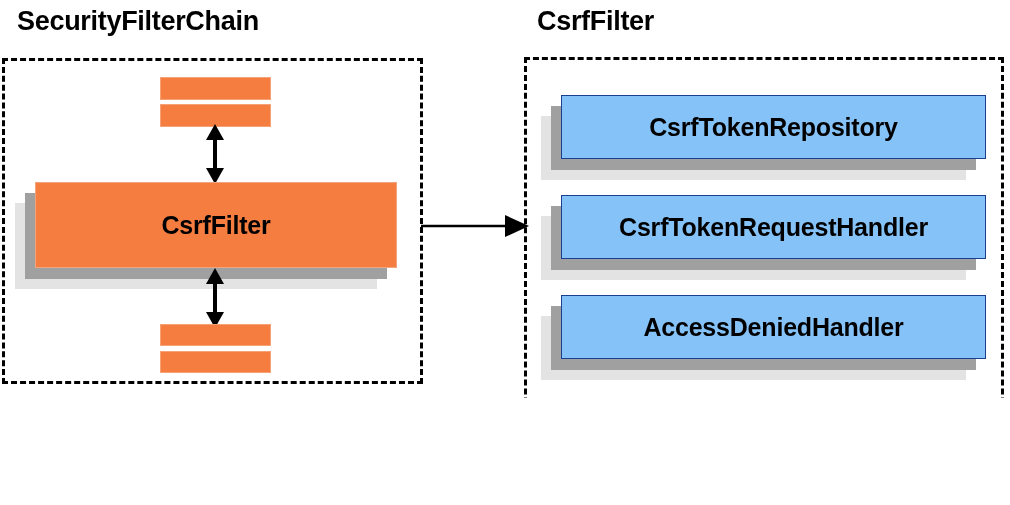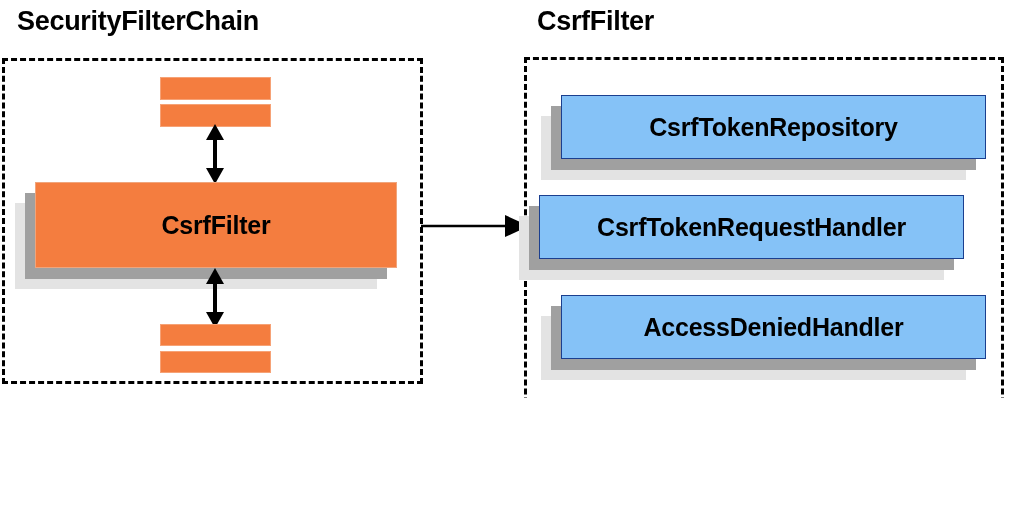--- a/index.html
+++ b/index.html
@@ -145,21 +145,21 @@
   </svg>
 
   <div id="panel-right" class="dashed-panel"></div>
 
   <div class="node blue" style="left:561px; top:95px; width:425px; height:64px;">
     <div class="sh-light"></div>
     <div class="sh-dark"></div>
     <div class="face">CsrfTokenRepository</div>
   </div>
 
-  <div class="node blue" style="left:539px; top:195px; width:425px; height:64px;">
+  <div class="node blue" style="left:561px; top:195px; width:425px; height:64px;">
     <div class="sh-light"></div>
     <div class="sh-dark"></div>
     <div class="face">CsrfTokenRequestHandler</div>
   </div>
 
   <div class="node blue" style="left:561px; top:295px; width:425px; height:64px;">
     <div class="sh-light"></div>
     <div class="sh-dark"></div>
     <div class="face">AccessDeniedHandler</div>
   </div>

